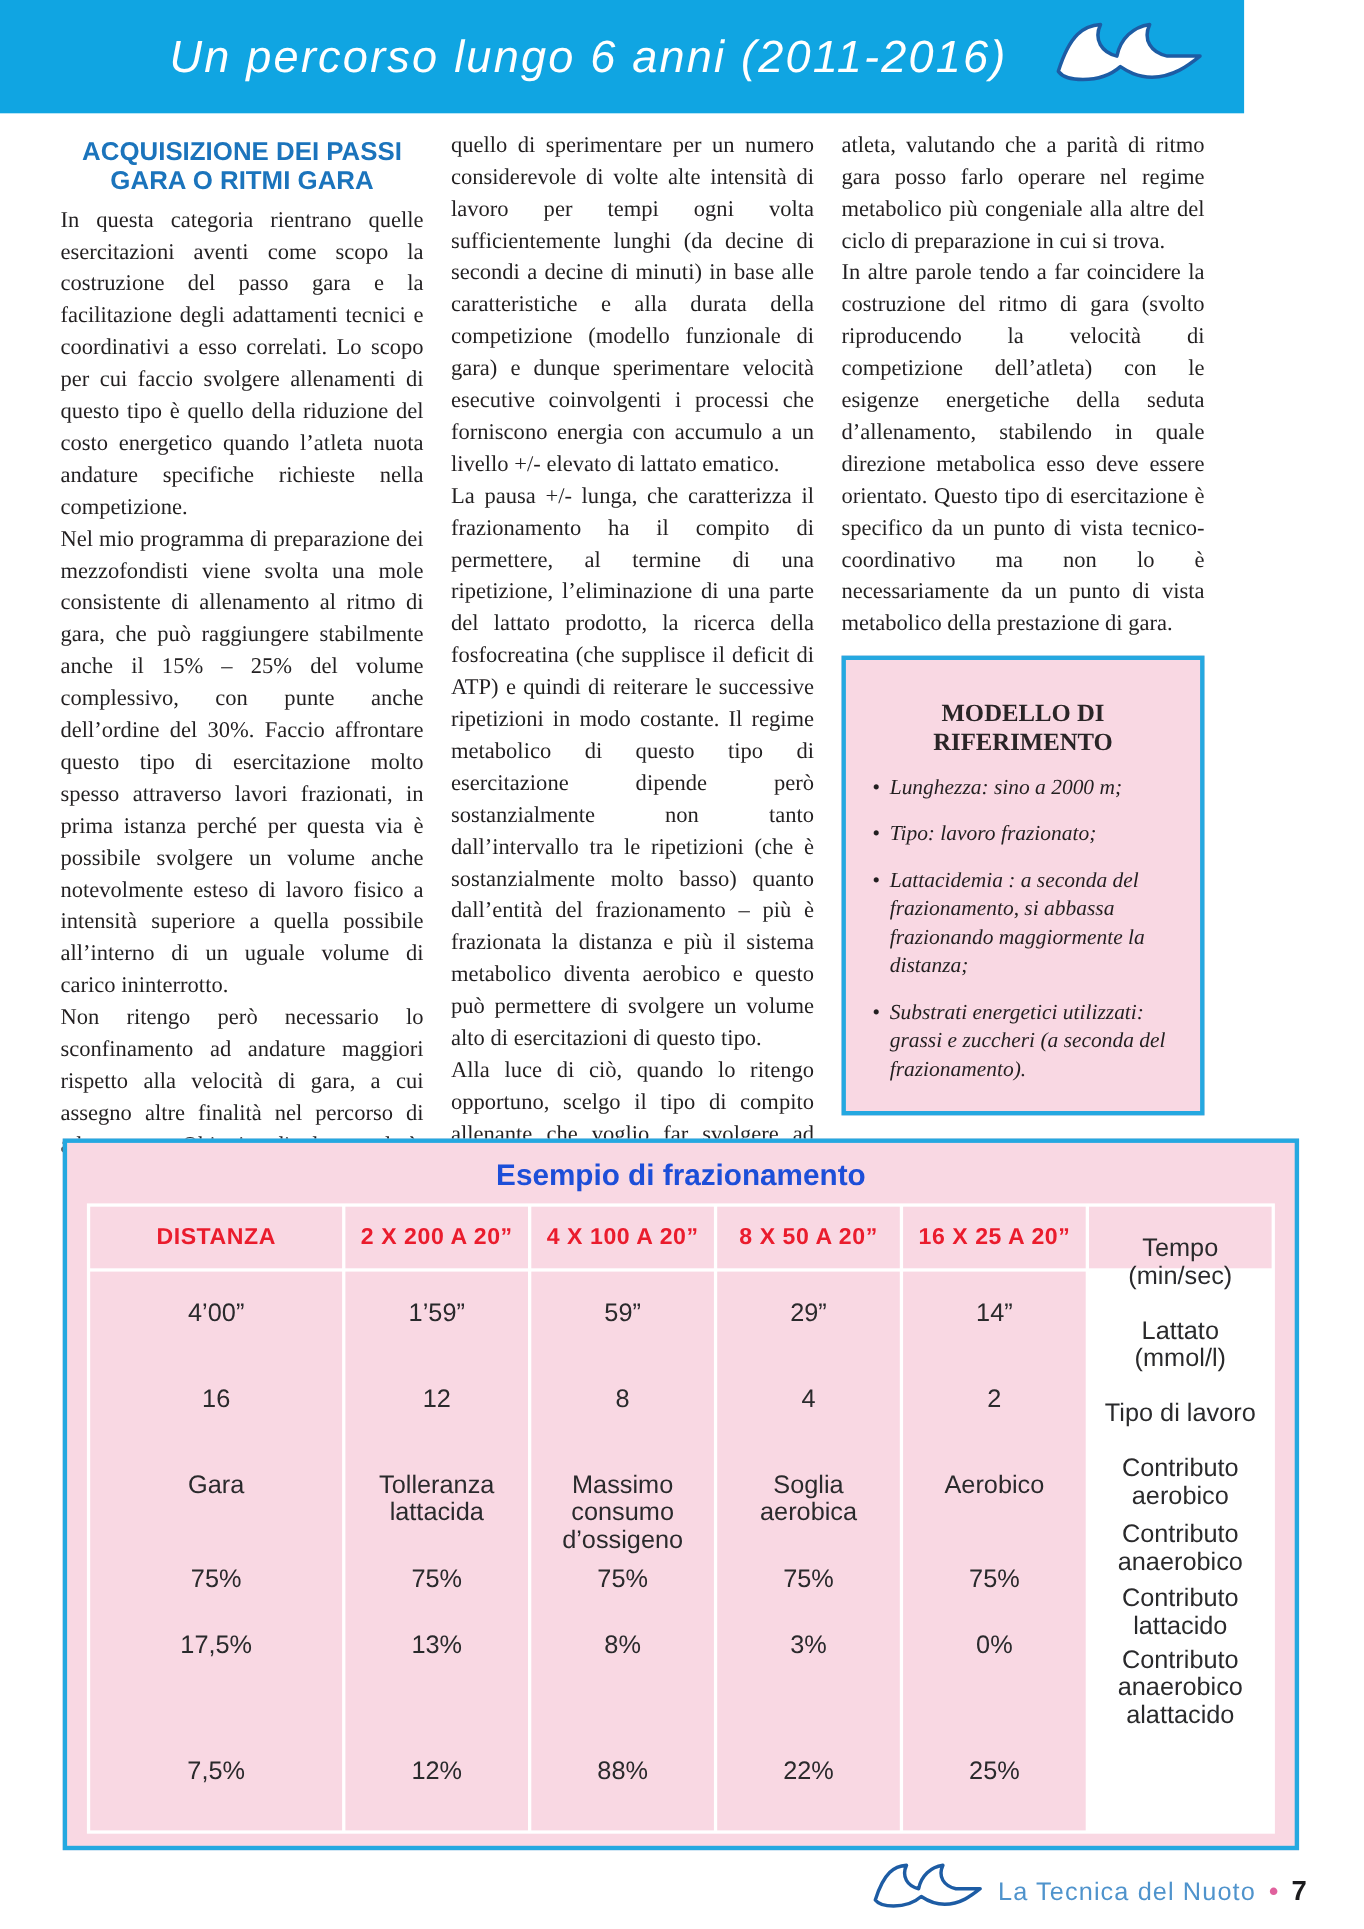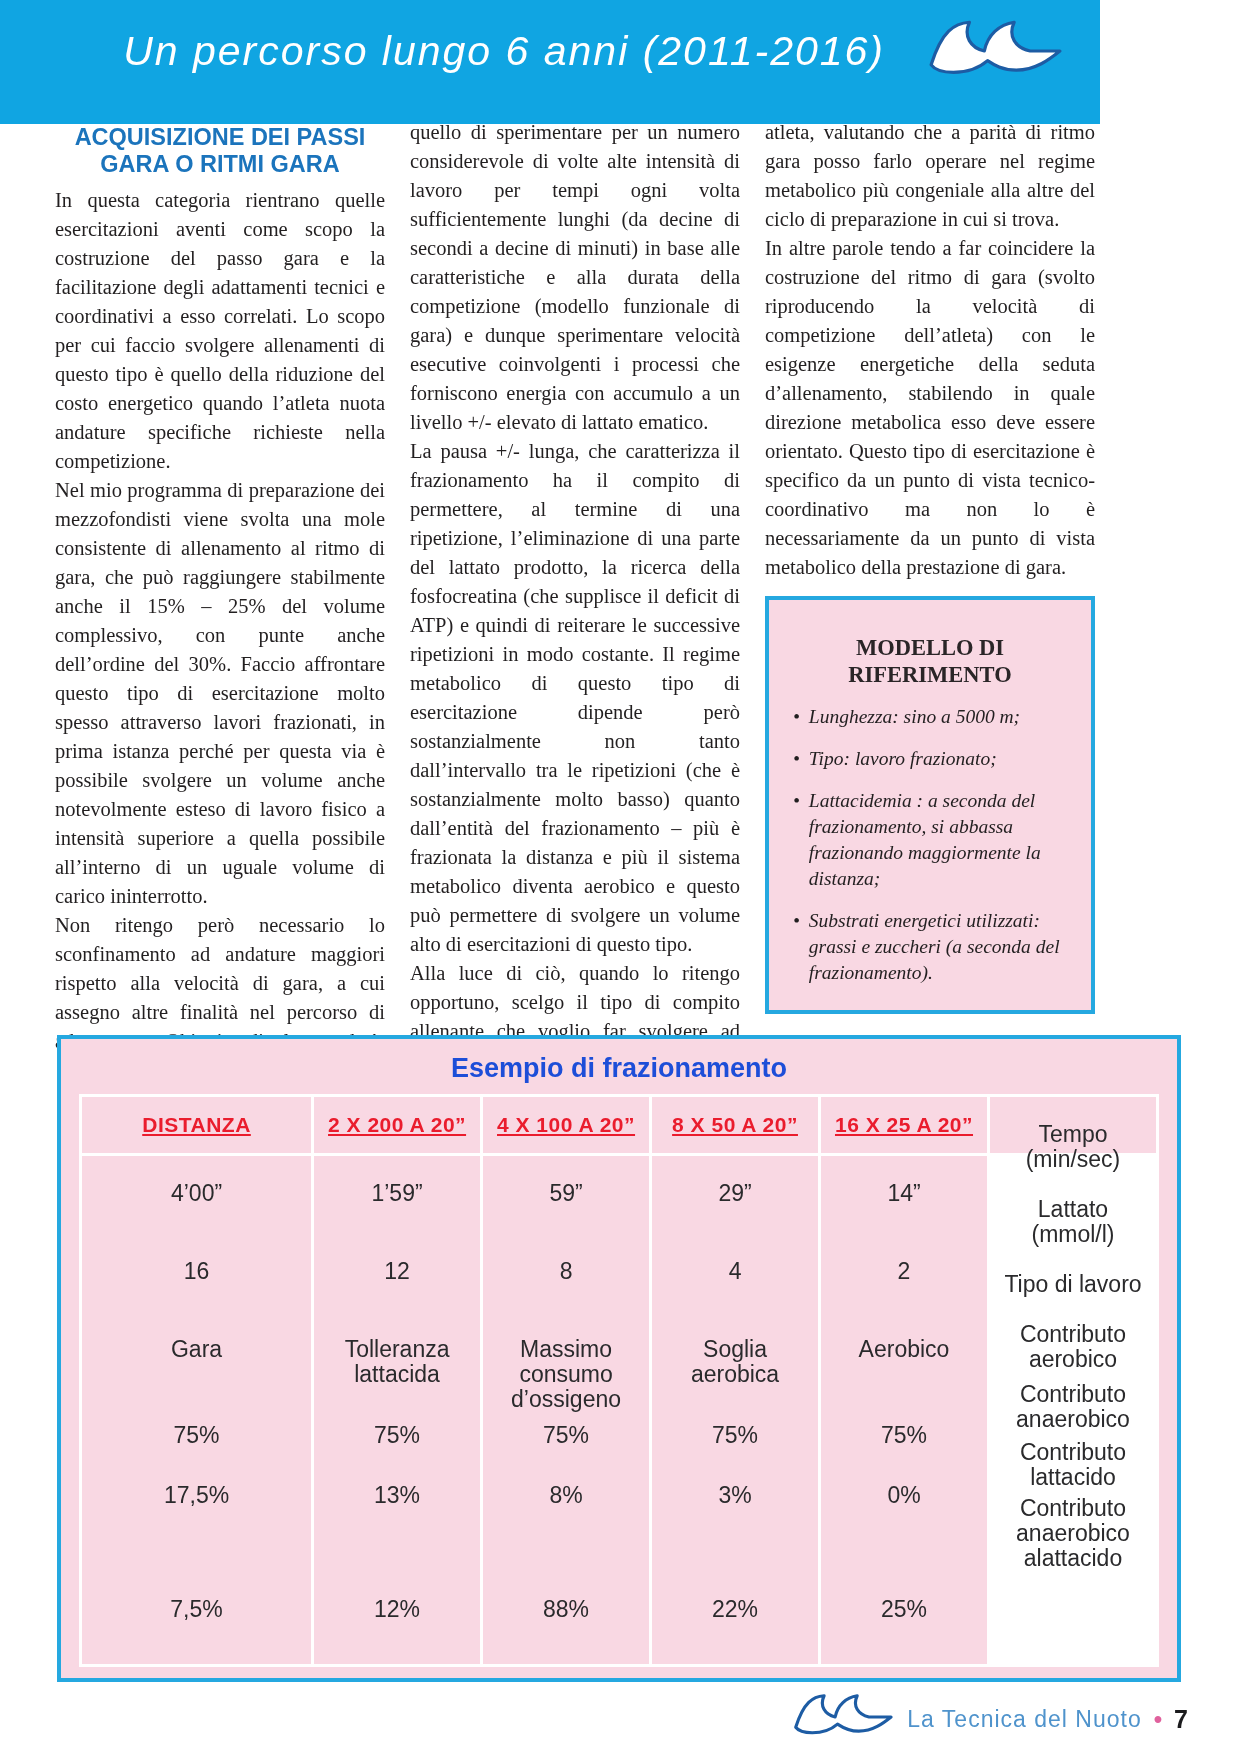--- a/index.html
+++ b/index.html
@@ -1,20 +1,20 @@
 <!DOCTYPE html>
 <html lang="it"><head>
 <meta charset="utf-8">
 <style>
   html,body{margin:0;padding:0;background:#ffffff;}
   .page{position:relative;width:1240px;height:1754px;background:#ffffff;overflow:hidden;
         font-family:"Liberation Serif", serif;color:#221f20;}
 
   
-  .band{position:absolute;left:0;top:0;width:1100px;height:124px;background:#10a5e2;}
+  .band{position:absolute;left:0;top:0;width:1100px;height:103px;background:#10a5e2;padding-left:31px;}
   .band-title{position:absolute;left:0;top:0;right:215px;height:103px;line-height:103px;
         text-align:right;color:#ffffff;font-family:"Liberation Sans",sans-serif;
         font-style:italic;font-weight:300;font-size:41px;letter-spacing:2px;white-space:nowrap;}
   .band-logo{position:absolute;right:30px;top:18px;width:150px;height:66px;}
 
   
   .columns{position:absolute;left:55px;top:118px;width:1020px;display:flex;gap:25px;}
   .col{width:330px;flex:0 0 330px;font-size:20.5px;line-height:29px;text-align:justify;hyphens:auto;}
   .col p{margin:0;}
   .heading{margin:6px 0 8px 0;text-align:center;color:#1b74bc;
@@ -31,21 +31,21 @@
 
   
   .table-card{position:absolute;left:57px;top:1035px;width:1124px;height:647px;
         background:#f9d8e3;border:4px solid #25a8e0;box-sizing:border-box;}
   .tbl-title{margin:14px 0 10px 0;text-align:center;color:#1d4ed8;
         font-family:"Liberation Sans",sans-serif;font-weight:bold;font-size:27px;}
   .ftable{margin:0 18px;background:#ffffff;padding:3px;display:grid;
         grid-template-columns:1.38fr 1fr 1fr 1fr 1fr 1fr;grid-template-rows:56px auto;gap:3px;
         font-family:"Liberation Sans",sans-serif;}
   .th{background:#f9d8e3;display:flex;align-items:center;justify-content:center;
-        color:#ea1c2d;font-weight:bold;font-size:21px;letter-spacing:0.5px;text-decoration:underline;}
+        color:#ea1c2d;font-weight:bold;font-size:21px;letter-spacing:0.5px;}
   .bodycol{background:#f9d8e3;display:flex;flex-direction:column;}
   .band-cell{box-sizing:border-box;padding-top:25px;text-align:center;white-space:pre-line;
         font-size:23px;line-height:25px;font-weight:300;color:#2a2a2c;}
   .b0{height:78px;}.b1{height:78px;}.b2{height:86px;}.b3{height:60px;}
   .b4{height:58px;}.b5{height:56px;}.b6{height:92px;}
 
   
   .footer{position:absolute;top:1692px;right:52px;display:flex;align-items:center;gap:12px;}
   .footer .mag{font-family:"Liberation Sans",sans-serif;font-weight:300;font-size:23px;
         color:#4f93cc;letter-spacing:1px;}
@@ -83,21 +83,21 @@
 
     <section class="col">
       <p>atleta, valutando che a parità di ritmo gara posso farlo operare nel regime metabolico più congeniale alla altre del ciclo di preparazione in cui si trova.</p>
       <p>In altre parole tendo a far coincidere la costruzione del ritmo di gara (svolto riproducendo la velocità di competizione dell’atleta) con le esigenze energetiche della seduta d’allenamento, stabilendo in quale direzione metabolica esso deve essere orientato. Questo tipo di esercitazione è specifico da un punto di vista tecnico-coordinativo ma non lo è necessariamente da un punto di vista metabolico della prestazione di gara.</p>
 
       <aside class="refbox">
         <h2>MODELLO DI
 RIFERIMENTO</h2>
         <div class="bitem">
           <span class="blt">•</span>
-          <span>Lunghezza: sino a 5000 m;</span>
+          <span>Lunghezza: sino a 2000 m;</span>
         </div>
         <div class="bitem">
           <span class="blt">•</span>
           <span>Tipo: lavoro frazionato;</span>
         </div>
         <div class="bitem">
           <span class="blt">•</span>
           <span>Lattacidemia : a seconda del frazionamento, si abbassa frazionando maggiormente la distanza;</span>
         </div>
         <div class="bitem">

